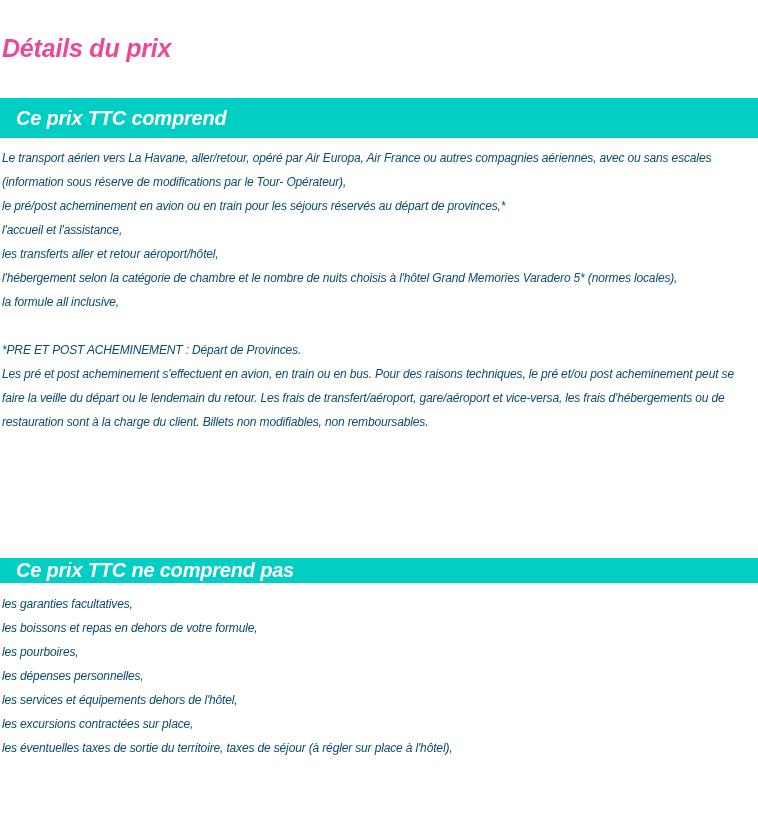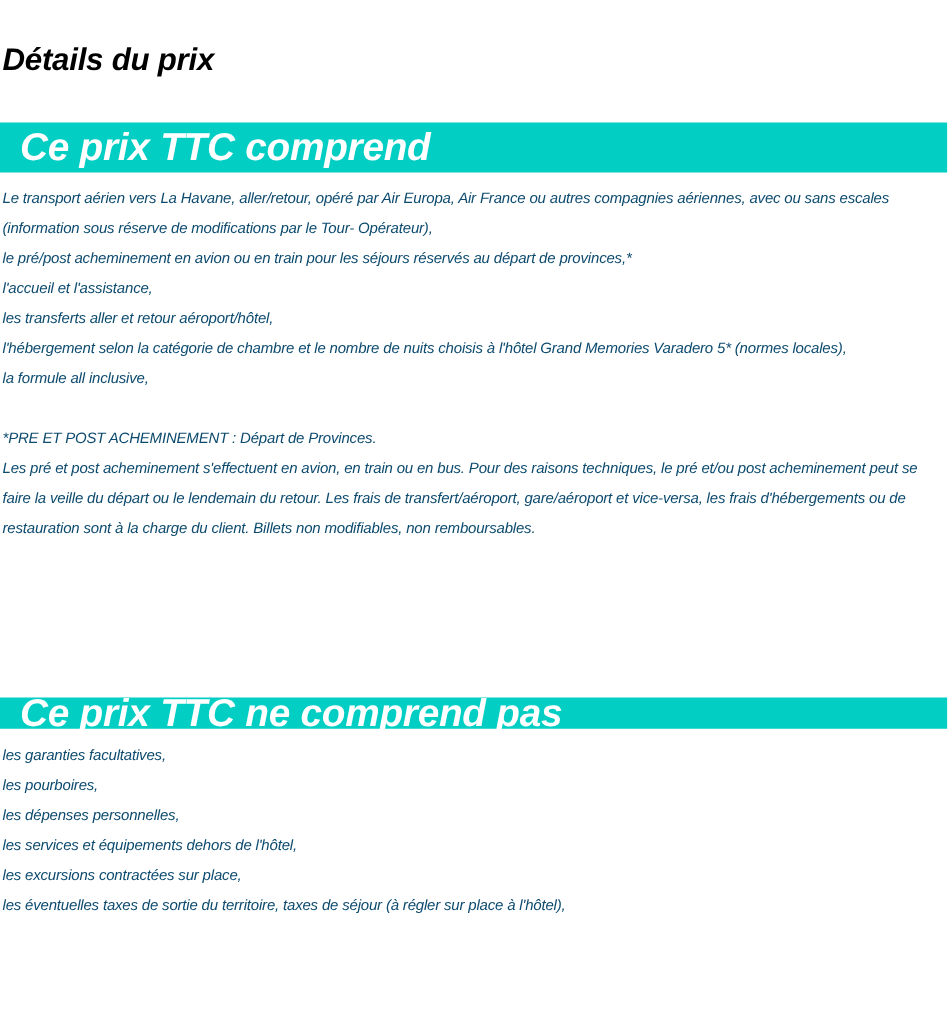--- a/index.html
+++ b/index.html
@@ -16,36 +16,36 @@
     font-family: "Liberation Sans", sans-serif;
   }
   .page-title {
     position: absolute;
     left: 2px;
     top: 14px;
     font-size: 25px;
     line-height: 34px;
     font-weight: bold;
     font-style: italic;
-    color: #000000;
+    color: #ec4899;
     letter-spacing: -0.2px;
   }
   .banner {
     position: absolute;
     left: 0;
     width: 758px;
     background: #02cec4;
     display: flex;
     align-items: center;
   }
   .banner-1 { top: 98px; height: 40px; }
   .banner-2 { top: 558px; height: 25px; }
   .banner-label {
     padding-left: 16px;
-    font-size: 31px;
+    font-size: 20px;
     font-weight: bold;
     font-style: italic;
     color: #ffffff;
     letter-spacing: -0.2px;
   }
   .text-block {
     position: absolute;
     left: 2px;
     right: 0;
     font-size: 12px;
@@ -85,20 +85,21 @@
       <p class="note-body">Les pré et post acheminement s'effectuent en avion, en train ou en bus. Pour des raisons techniques, le pré et/ou post acheminement peut se faire la veille du départ ou le lendemain du retour. Les frais de transfert/aéroport, gare/aéroport et vice-versa, les frais d'hébergements ou de restauration sont à la charge du client. Billets non modifiables, non remboursables.</p>
     </div>
   </div>
 
   <div class="banner banner-2">
     <span class="banner-label">Ce prix TTC ne comprend pas</span>
   </div>
 
   <div class="text-block block-2">
     <p class="list-item">les garanties facultatives,</p>
+    <p class="list-item">les boissons et repas en dehors de votre formule,</p>
     <p class="list-item">les pourboires,</p>
     <p class="list-item">les dépenses personnelles,</p>
     <p class="list-item">les services et équipements dehors de l'hôtel,</p>
     <p class="list-item">les excursions contractées sur place,</p>
     <p class="list-item">les éventuelles taxes de sortie du territoire, taxes de séjour (à régler sur place à l'hôtel),</p>
   </div>
 
 </div>
 
 </body></html>

